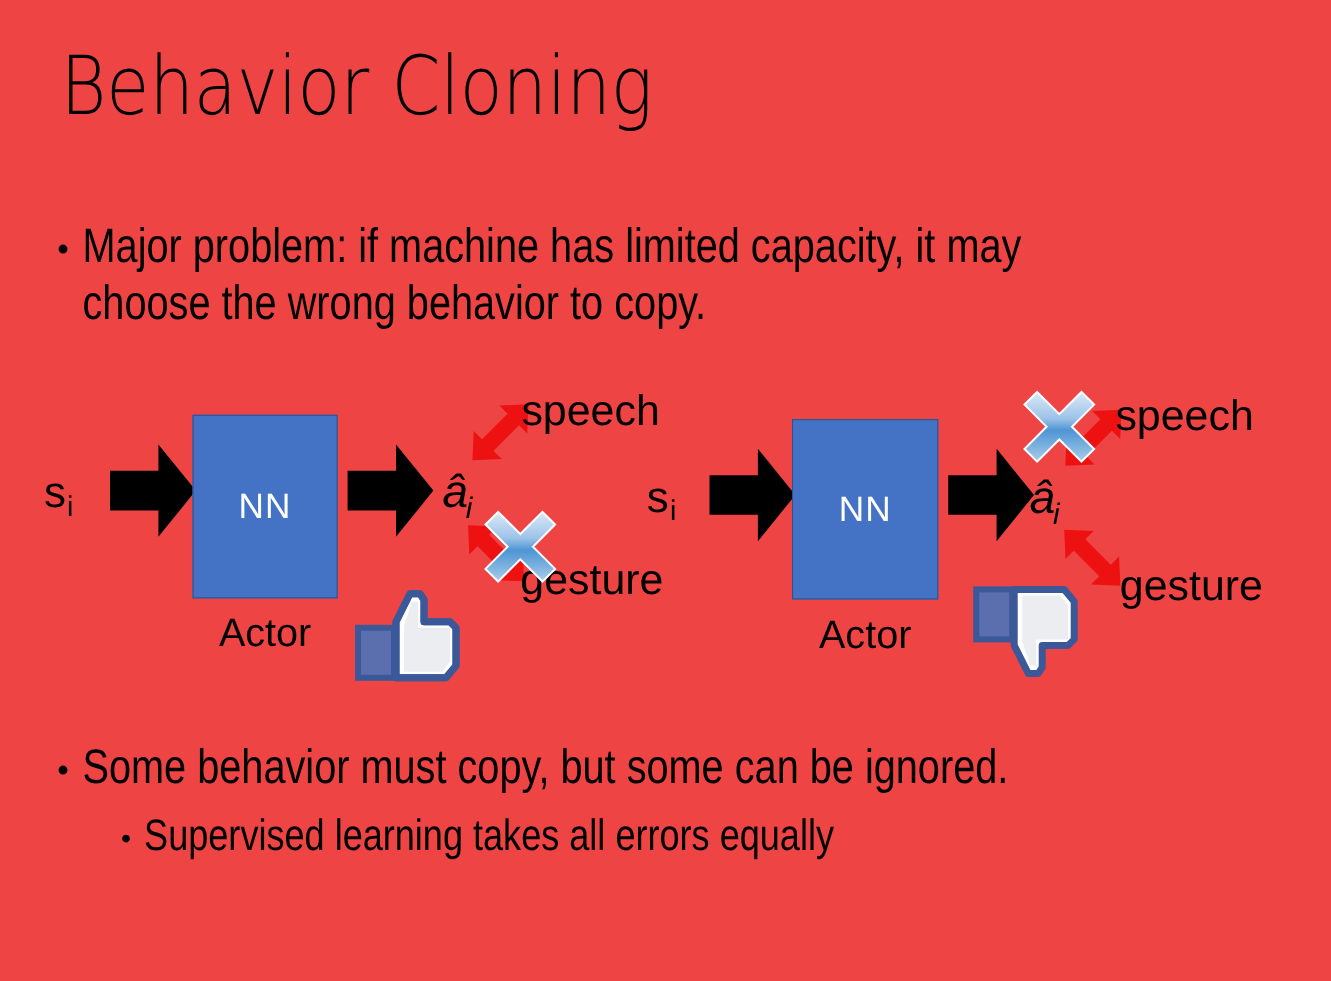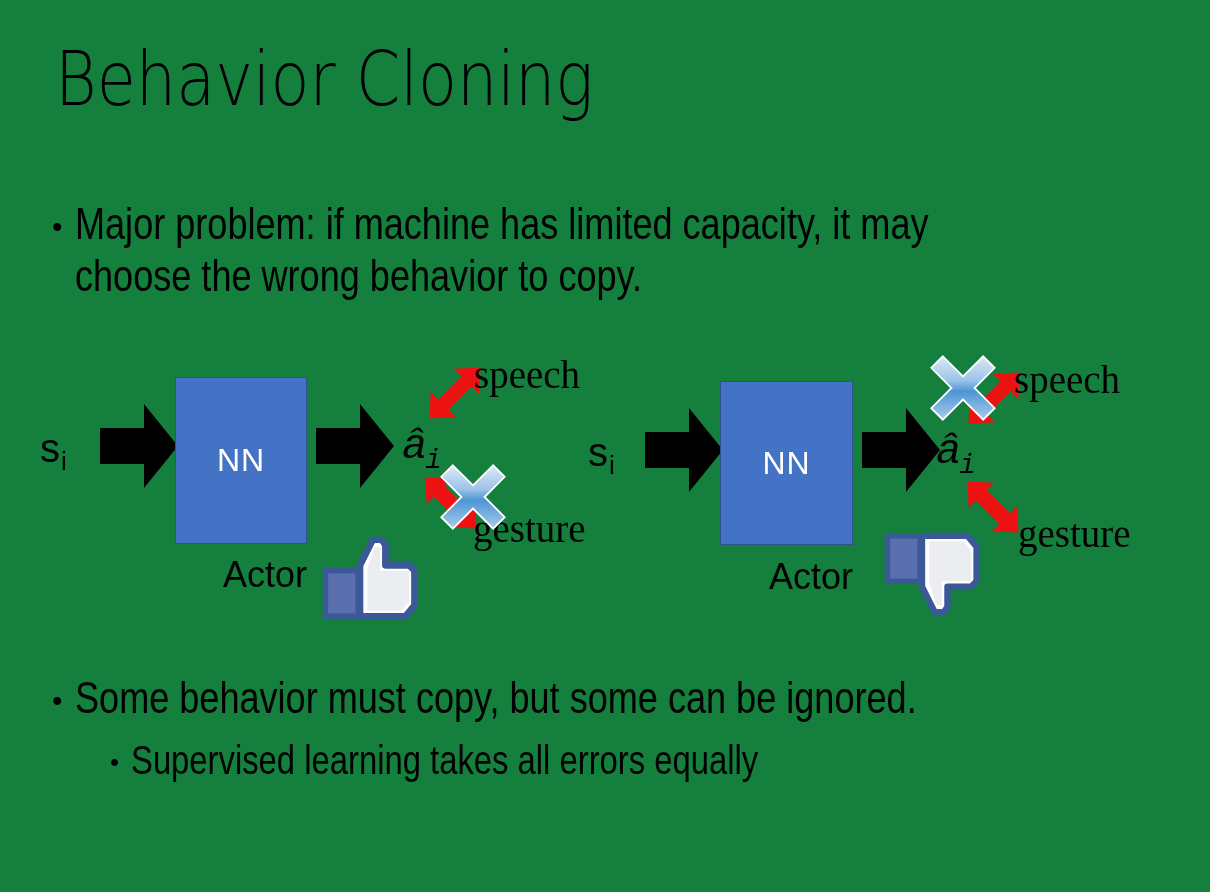--- a/index.html
+++ b/index.html
@@ -7,21 +7,21 @@
     padding: 0;
     background: #ffffff;
   }
   body {
     font-family: "Liberation Sans", sans-serif;
   }
   #slide {
     position: relative;
     width: 1210px;
     height: 892px;
-    background: #15803d;
+    background: #ef4444;
     overflow: hidden;
   }
 
   
   #slide-title {
     position: absolute;
     left: 55px;
     top: 42px;
     font-family: "DejaVu Sans", sans-serif;
     font-weight: 300;
@@ -111,54 +111,54 @@
     font-family: "Liberation Sans", sans-serif;
     font-size: 32px;
     font-weight: 400;
     letter-spacing: 1px;
   }
   .actor-label {
     position: absolute;
     font-family: "Liberation Sans", sans-serif;
     font-size: 36px;
     color: #000000;
-    text-align: right;
+    text-align: center;
     white-space: nowrap;
   }
   .state-label {
     position: absolute;
     font-family: Liberation Sans, sans-serif;
     font-size: 40px;
     color: #000000;
     white-space: nowrap;
   }
   .state-label .sub {
     font-size: 26px;
     vertical-align: baseline;
     position: relative;
     top: 8px;
     left: 1px;
   }
   .action-label {
     position: absolute;
-    font-family: Liberation Mono, monospace;
+    font-family: Liberation Sans, sans-serif;
     font-style: italic;
     font-size: 42px;
     color: #000000;
     white-space: nowrap;
   }
   .action-label .sub {
     font-size: 27px;
     position: relative;
     top: 10px;
     left: -2px;
   }
   .branch-label {
     position: absolute;
-    font-family: Liberation Serif, serif;
+    font-family: Liberation Sans, sans-serif;
     font-size: 39px;
     color: #000000;
     white-space: nowrap;
   }
 
   .black-arrow, .red-arrow, .blue-x, .thumb-icon {
     position: absolute;
   }
   svg { display: block; overflow: visible; }
 </style>

